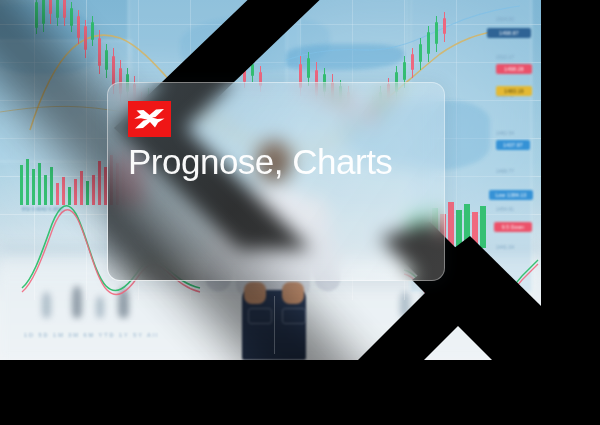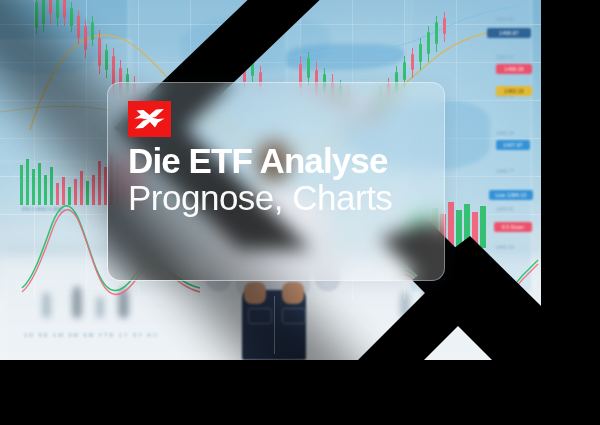--- a/index.html
+++ b/index.html
@@ -398,21 +398,20 @@
               <path d="M8.5 9.5 L15.5 9.0 L21.5 14.0 L28.0 8.5 L36.0 8.0
                        L27.5 16.0 L24.0 16.6 L29.5 18.0 L36.5 17.4
                        L30.0 21.5 L27.0 26.5 L22.0 21.0 L15.0 27.0 L7.0 27.5
                        L15.5 19.6 L19.5 18.8 L13.0 17.2 L6.2 17.8
                        L12.8 13.8 Z"></path>
             </g>
           </svg>
         </div>
 
         <div class="headline">
-          <div class="h1">Die ETF Analyse</div>
           <div class="h2">Prognose, Charts</div>
         </div>
 
       </div>
     </div>
 
   </div>
 
 </div>
 

